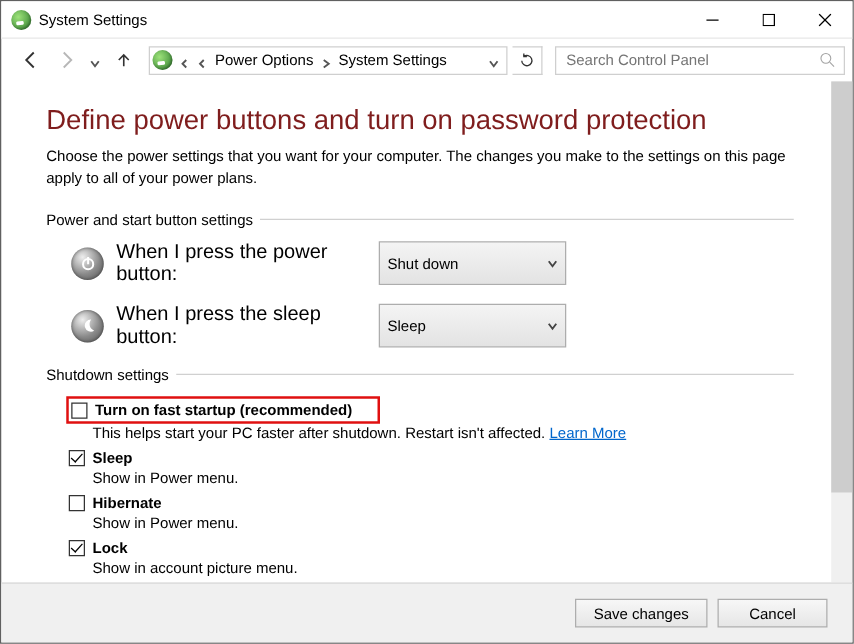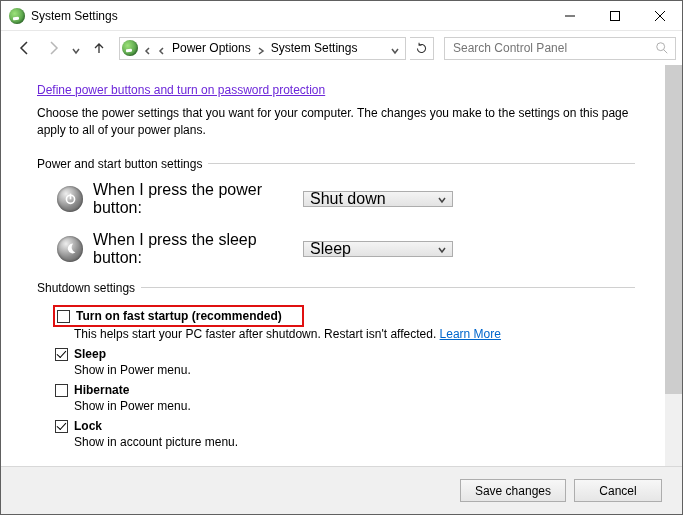--- a/index.html
+++ b/index.html
@@ -118,25 +118,24 @@
   }
   .scrollbar-thumb {
     position:absolute; top:0; left:0; right:0; height:82%;
     background:#cdcdcd;
   }
   .content {
     padding: 18px 30px 10px 36px;
     margin-right:17px;
   }
   h1.main-heading {
-    font-size: 12px;
+    font-size: 22px;
     font-weight: 400;
-    color: #6d28d9;
+    color: #7f1d1d;
     margin: 0 0 8px 0;
-    text-decoration: underline;
   }
   p.subtext {
     font-size:12px;
     margin: 0 0 18px 0;
     line-height:1.4;
     color:#000;
   }
 
   .section {
     margin-bottom: 14px;
@@ -174,26 +173,26 @@
     box-shadow: inset 0 0 3px rgba(0,0,0,.5);
   }
   .power-icon svg { width:13px; height:13px; stroke:#fff; stroke-width:2; fill:none; }
   .sleep-icon {
     background: radial-gradient(circle at 35% 30%, #eee, #8a8a8a 55%, #555);
     box-shadow: inset 0 0 3px rgba(0,0,0,.5);
   }
   .sleep-icon svg { width:13px; height:13px; fill:#fff; }
   .btn-row .label { width: 200px; font-size:16px; }
   .dropdown {
-    width: 150px; height:16px;
+    width: 150px; height:35px;
     border:1px solid #adadad;
     background: linear-gradient(#f4f4f4,#e3e3e3);
     display:flex; align-items:center;
     padding: 0 6px;
-    font-size:16px;
+    font-size:12px;
     position:relative;
   }
   .dropdown .dd-chev {
     margin-left:auto;
   }
   .dropdown .dd-chev svg { width:8px; height:8px; stroke:#444; stroke-width:1.5; fill:none;}
 
   .highlight-box {
     border: 2px solid #e01010;
     display:inline-flex;

